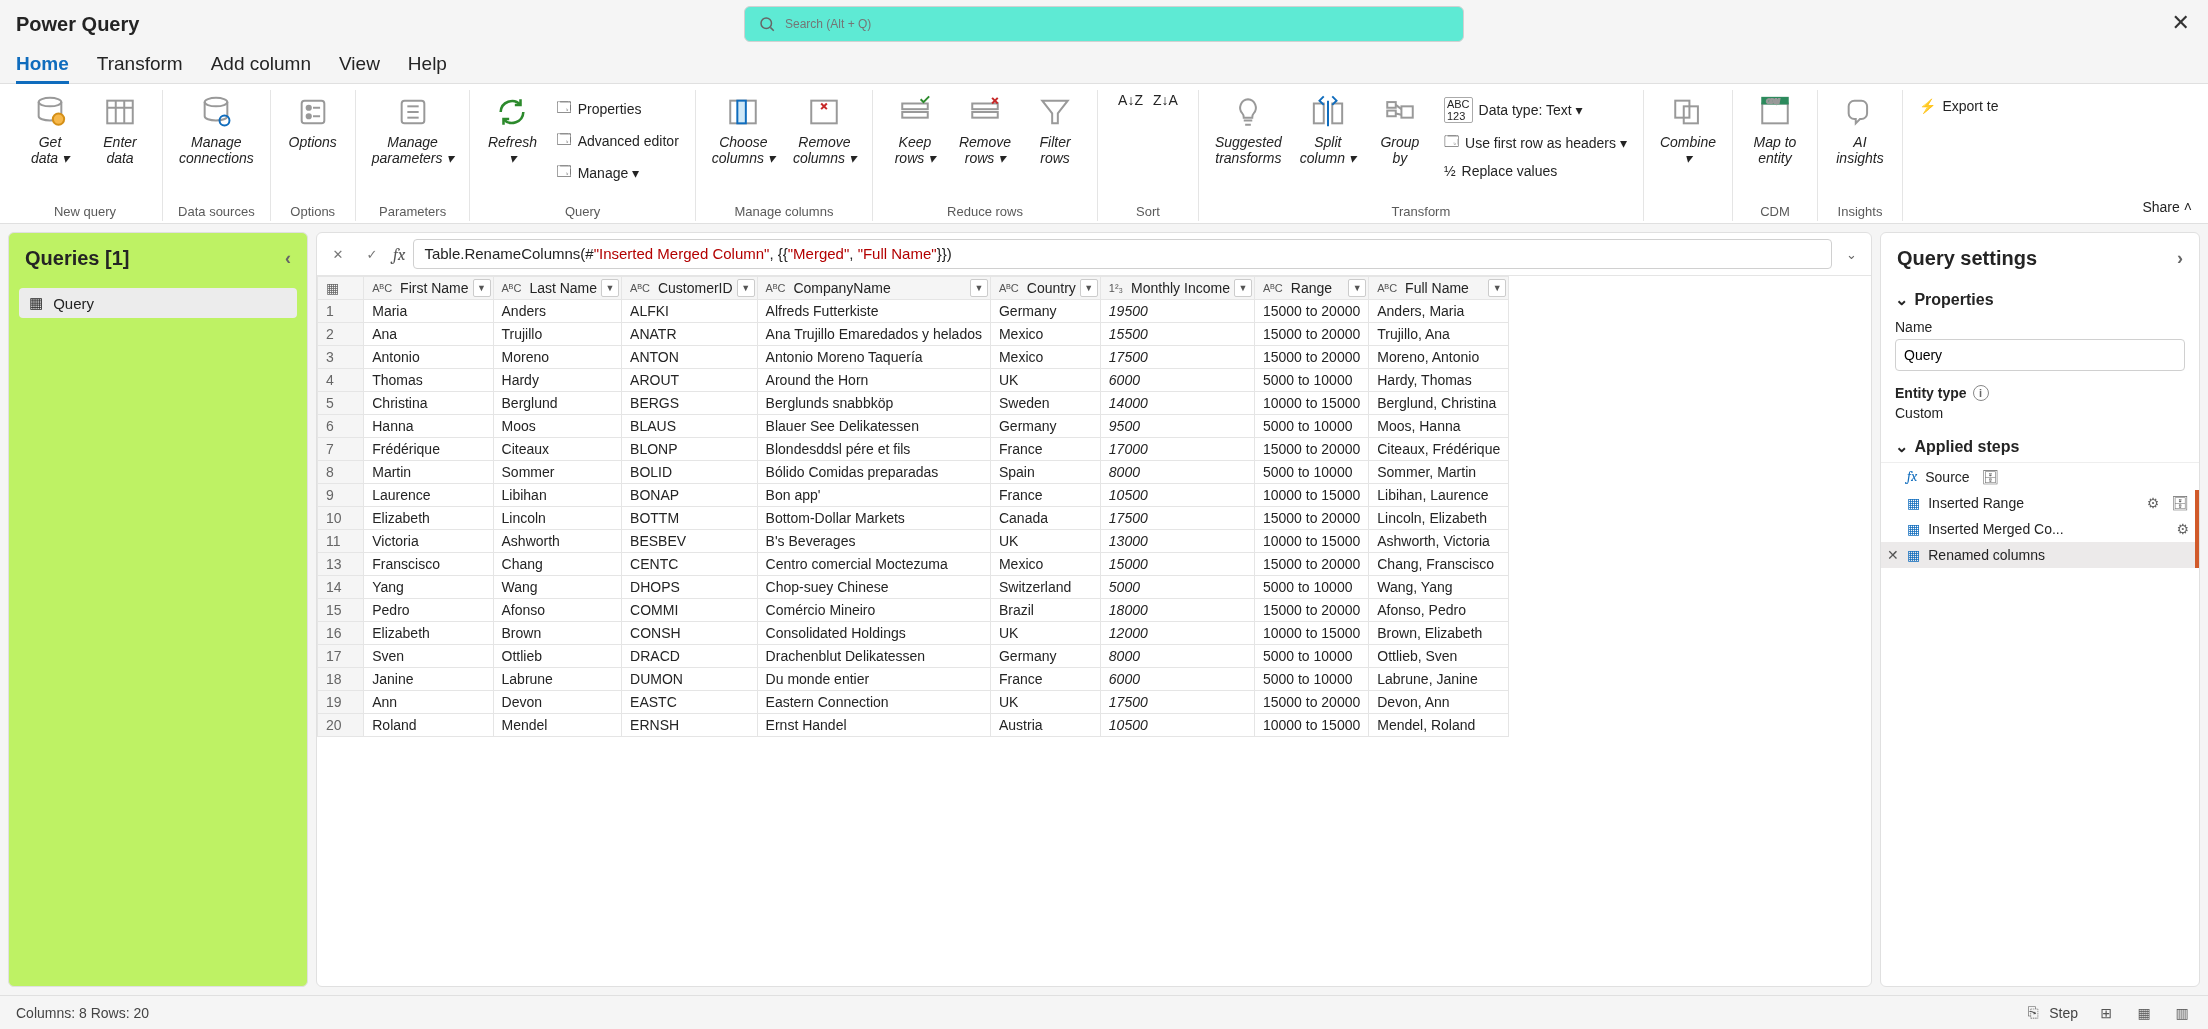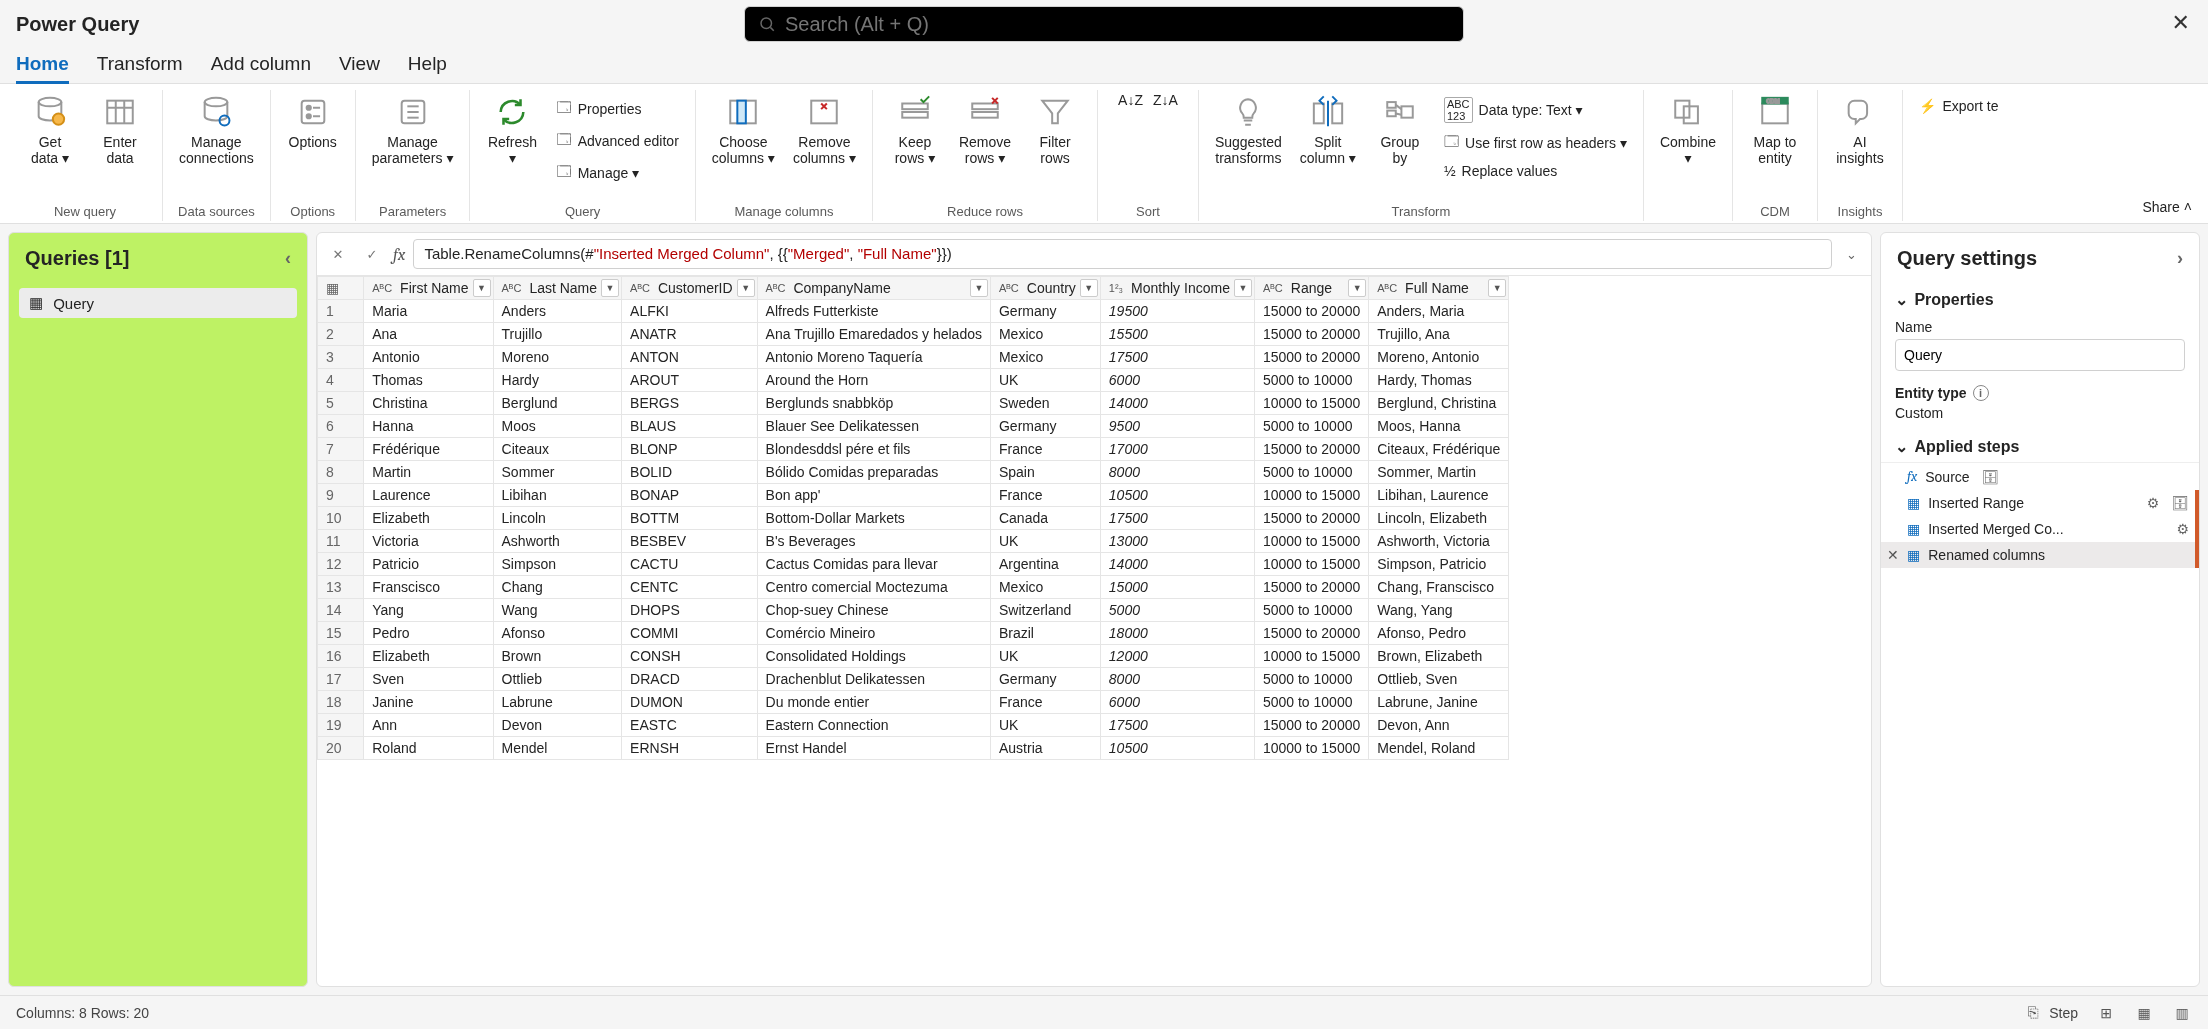--- a/index.html
+++ b/index.html
@@ -2,36 +2,36 @@
 <html><head>
 <meta charset="utf-8">
 <style>
 * { box-sizing: border-box; margin: 0; padding: 0; font-family: "Segoe UI", Arial, sans-serif; }
 body { background: #f5f5f5; width: 2208px; height: 1029px; overflow: hidden; font-size: 13px; color: #242424; }
 
 
 .titlebar { display: flex; align-items: center; height: 48px; padding: 0 16px; background: #f5f5f5; position: relative;}
 .titlebar .title { font-size: 20px; font-weight: 600; }
 .titlebar .search-wrap { position:absolute; left:50%; transform:translateX(-50%); width:720px; }
-.titlebar .search { width:100%; height:36px; border:1px solid #d1d1d1; border-radius:6px; padding:0 14px 0 40px; background:#000000; font-size:20px; color:#666; }
+.titlebar .search { width:100%; height:36px; border:1px solid #d1d1d1; border-radius:6px; padding:0 14px 0 40px; background:#5eead4; font-size:12px; color:#666; }
 .titlebar .search-icon-wrap { position:absolute; left:14px; top:50%; transform:translateY(-50%); color:#666;}
 .titlebar .close { position:absolute; right:18px; top:10px; font-size:22px; color:#333; }
 
 
 .menu-tabs { display:flex; gap:28px; padding:0 16px; height:36px; align-items:flex-end; border-bottom:1px solid #e0e0e0; background:#f5f5f5;}
 .menu-tab { font-size:19px; padding-bottom:8px; cursor:pointer; position:relative; }
 .menu-tab.active { color:#0f6cbd; font-weight:600; }
 .menu-tab.active::after { content:""; position:absolute; left:0; right:0; bottom:-1px; height:3px; background:#0f6cbd; }
 
 
 .ribbon { display:flex; background:#fff; border-bottom:1px solid #e0e0e0; padding:6px 8px 2px 8px; height:140px;}
 .ribbon-group { display:flex; flex-direction:column; align-items:center; border-right:1px solid #e5e5e5; padding:0 10px; }
 .ribbon-group:last-child { border-right:none; }
 .ribbon-buttons-row { display:flex; gap:6px; flex:1; align-items:flex-start;}
-.ribbon-btn-lg { display:flex; flex-direction:column; align-items:center; justify-content:flex-start; width:auto; min-width:64px; padding:4px 6px; cursor:pointer; text-align:center; font-size:14px; border-radius:4px;}
+.ribbon-btn-lg { display:flex; flex-direction:column; align-items:center; justify-content:flex-start; width:auto; min-width:64px; padding:4px 6px; cursor:pointer; text-align:center; font-size:14px; border-radius:4px;font-style:italic;}
 .ribbon-icon { width:36px; height:36px; display:flex; align-items:center; justify-content:center; margin-bottom:4px;}
 .ribbon-label { line-height:1.15; white-space:pre-line;}
 .ribbon-small-col { display:flex; flex-direction:column; gap:2px; padding-top:4px;}
 .ribbon-btn-sm { display:flex; align-items:center; gap:6px; padding:3px 6px; cursor:pointer; font-size:14px; border-radius:3px; white-space:nowrap;}
 .ribbon-group-label { font-size:13px; color:#5a5a5a; padding:4px 0 2px 0; text-align:center; white-space:nowrap;}
 .sort-col { display:flex; flex-direction:row; gap:2px; justify-content:center; padding:0 6px;}
 .share-wrap { margin-left:auto; display:flex; align-items:flex-end; padding-bottom:6px; padding-right:8px; font-size:14px; gap:4px;}
 
 
 .main { display:flex; height:calc(100% - 48px - 36px - 140px - 34px); background:#f5f5f5; padding:8px;}
@@ -625,31 +625,20 @@
               <td>Victoria</td>
               <td>Ashworth</td>
               <td>BESBEV</td>
               <td>B's Beverages</td>
               <td>UK</td>
               <td class="num">13000</td>
               <td>10000 to 15000</td>
               <td>Ashworth, Victoria</td>
             </tr>
             <tr>
-              <td class="rownum">12</td>
-              <td>Patricio</td>
-              <td>Simpson</td>
-              <td>CACTU</td>
-              <td>Cactus Comidas para llevar</td>
-              <td>Argentina</td>
-              <td class="num">14000</td>
-              <td>10000 to 15000</td>
-              <td>Simpson, Patricio</td>
-            </tr>
-            <tr>
               <td class="rownum">13</td>
               <td>Franscisco</td>
               <td>Chang</td>
               <td>CENTC</td>
               <td>Centro comercial Moctezuma</td>
               <td>Mexico</td>
               <td class="num">15000</td>
               <td>15000 to 20000</td>
               <td>Chang, Franscisco</td>
             </tr>

